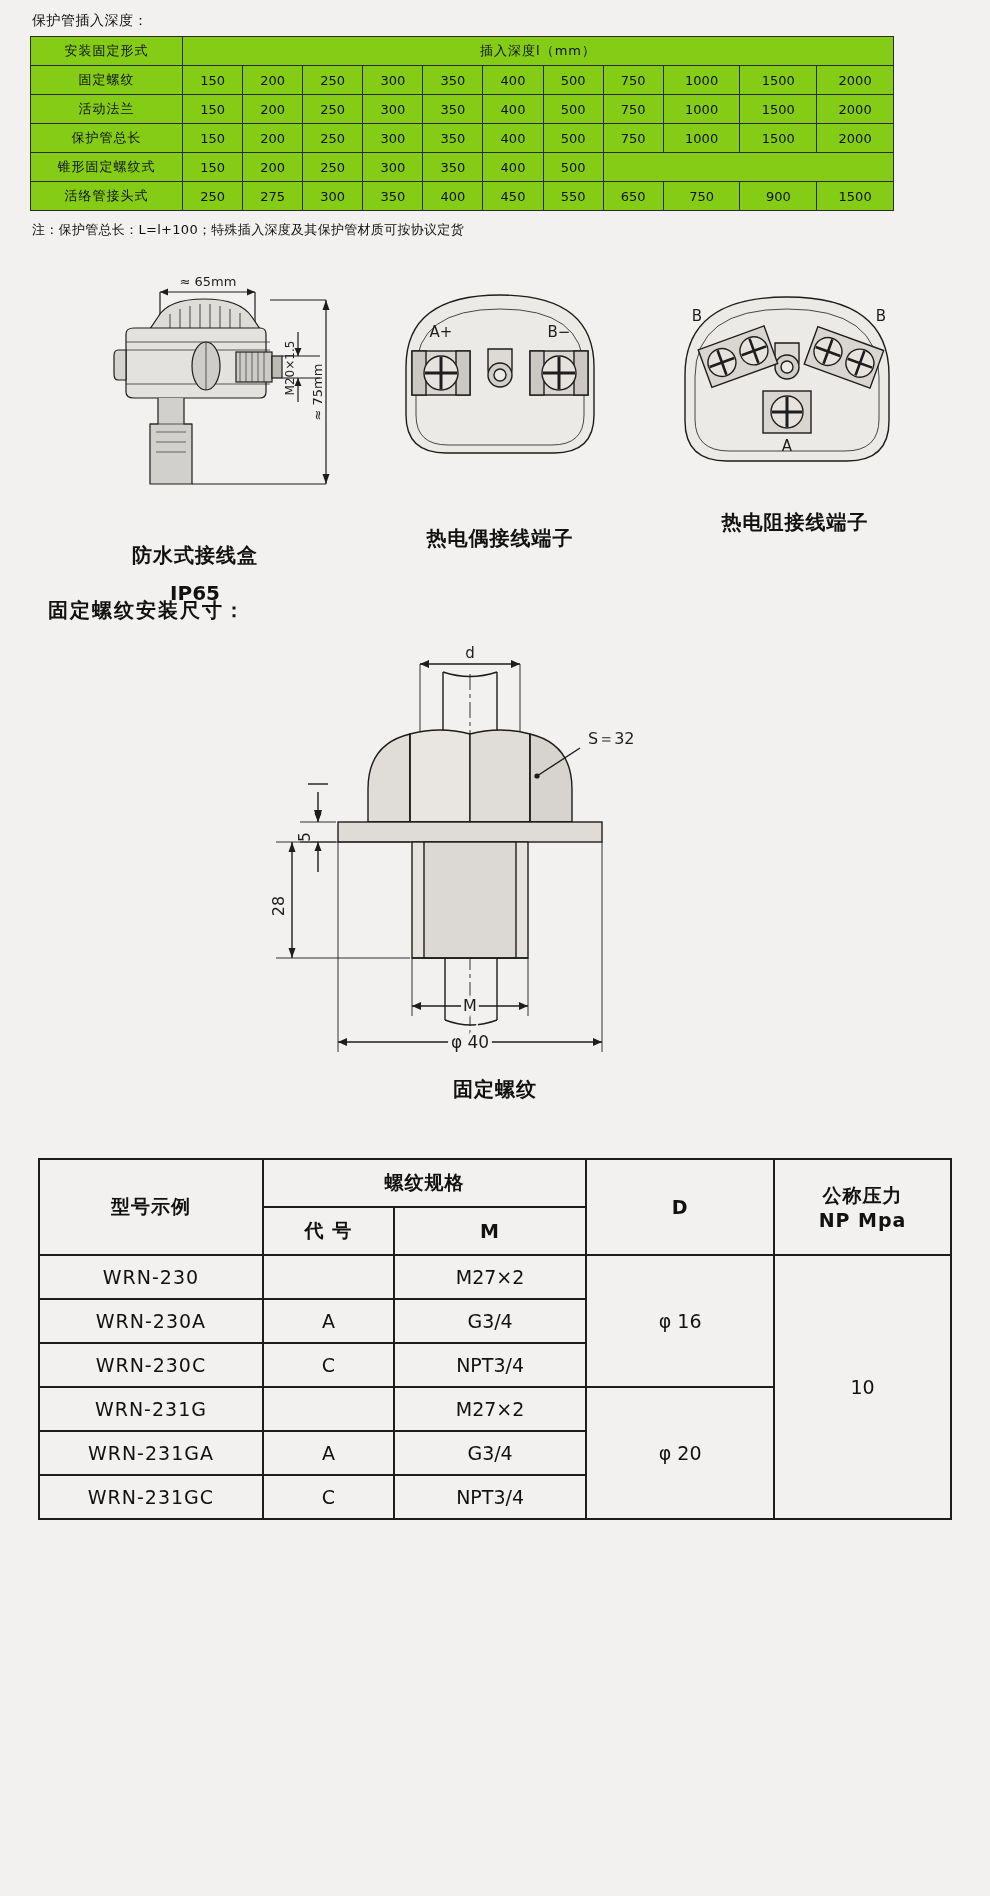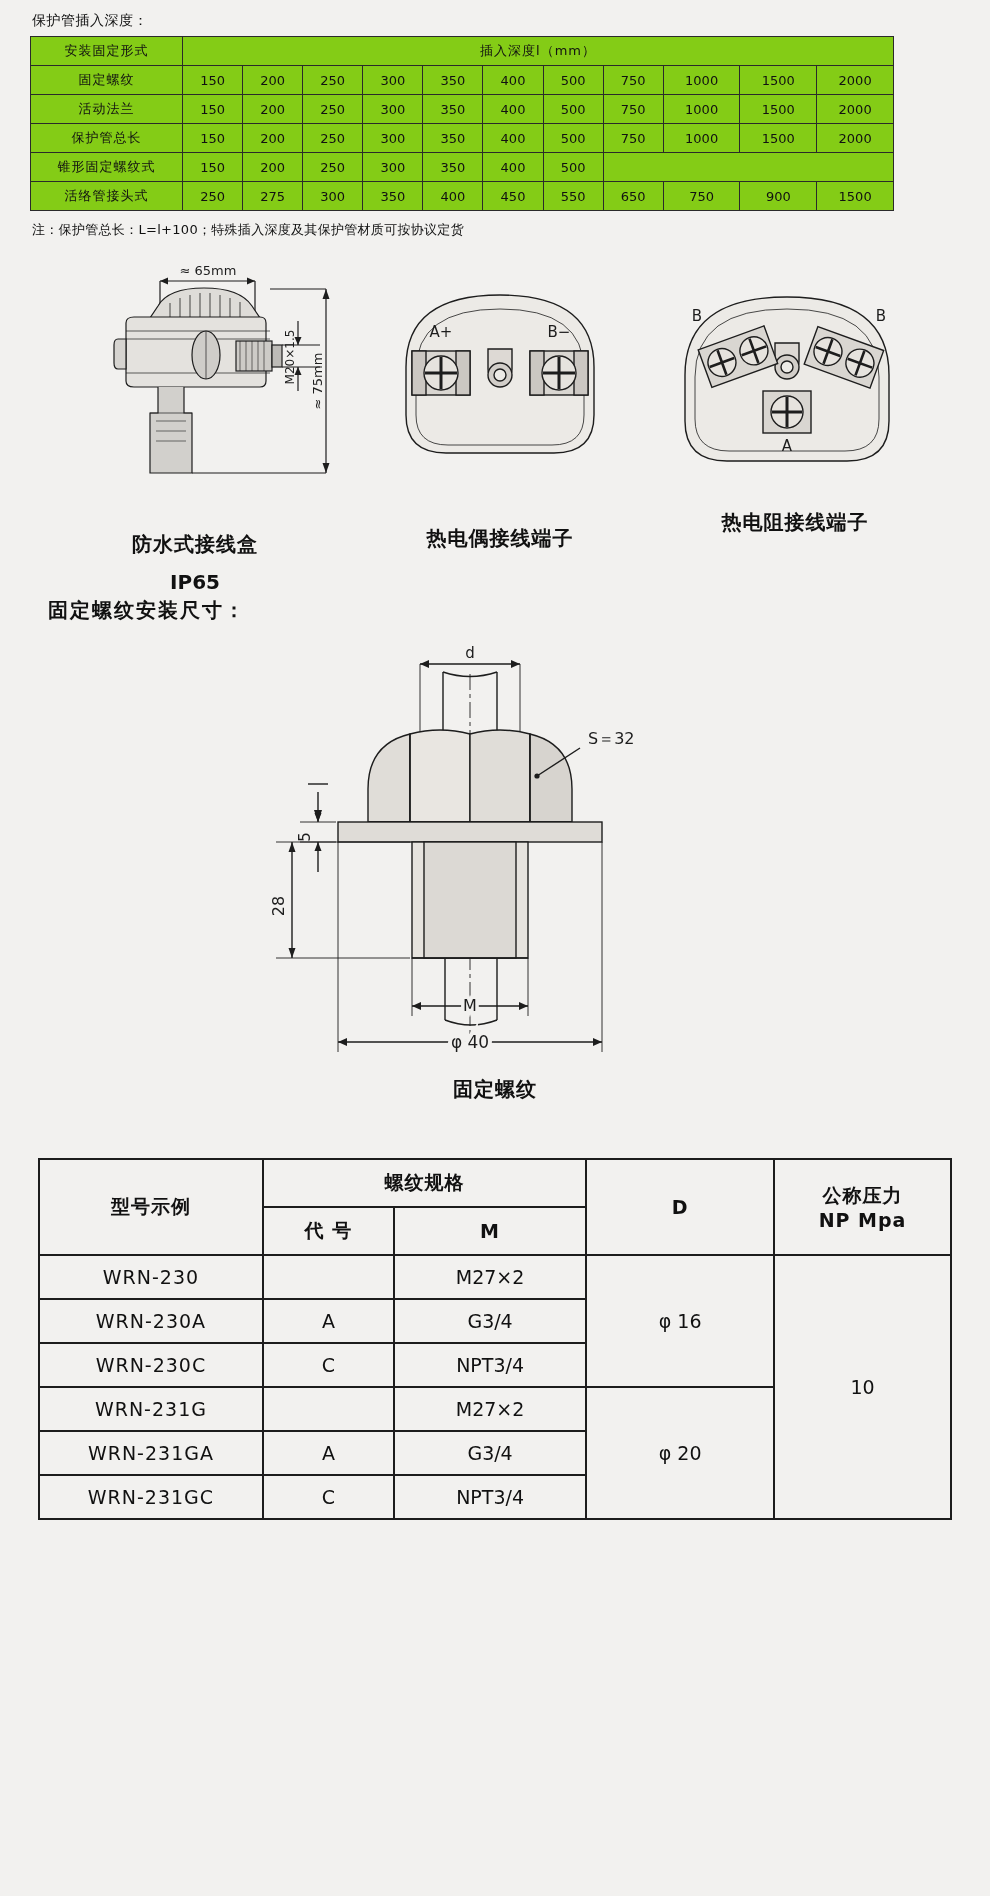--- a/index.html
+++ b/index.html
@@ -189,21 +189,21 @@
       <td>1500</td>
     </tr>
   </tbody>
     </table>
 
   <div class="note">注：保护管总长：L=l+100；特殊插入深度及其保护管材质可按协议定货</div>
 </div>
 
 <div class="figs">
 
-  <div class="fig" style="left:30px; top:0; width:330px;">
+  <div class="fig" style="left:30px; top:11px; width:330px;">
     <svg width="330" height="270" viewBox="0 0 330 270">
       <g class="ln" stroke-width="1.2">
 
         <line x1="130" y1="20" x2="225" y2="20"></line>
         <path d="M130 20 l8 -3.5 v7 z" fill="#1d1d1d" stroke="none"></path>
         <path d="M225 20 l-8 -3.5 v7 z" fill="#1d1d1d" stroke="none"></path>
         <line x1="130" y1="20" x2="130" y2="105" stroke-dasharray="0"></line>
         <line x1="225" y1="20" x2="225" y2="60"></line>
 
         <path d="M128 45 q10 -18 46 -18 q36 0 48 18 l8 12 l-110 0 z" fill="#dedcd8"></path>

